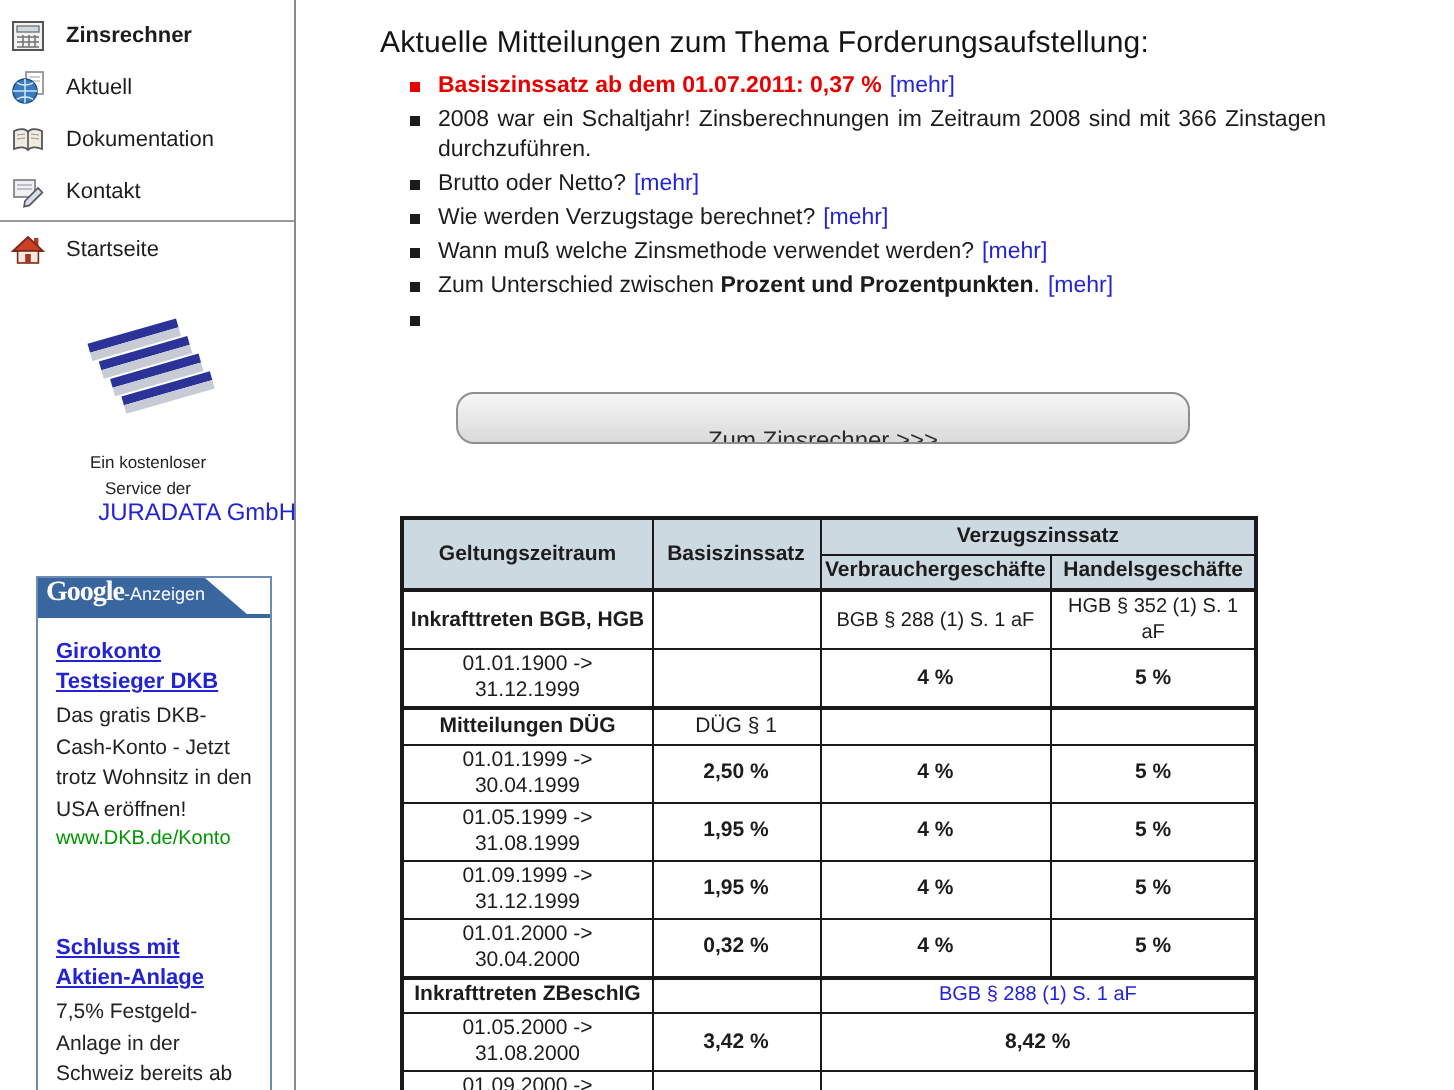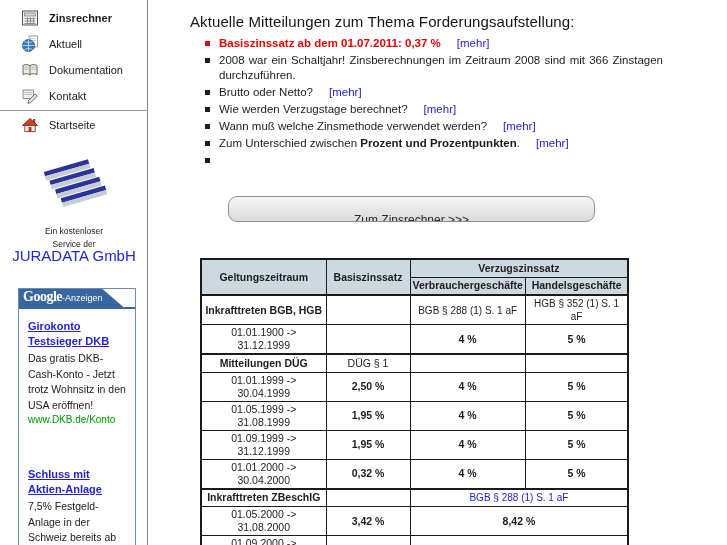--- a/index.html
+++ b/index.html
@@ -5,28 +5,28 @@
   * { margin:0; padding:0; box-sizing:border-box; }
   html,body { background:#fff; }
   body {
     width:727px; height:545px; position:relative; overflow:hidden;
     font-family:"Liberation Sans", sans-serif; color:#1c1c1c;
   }
 
   
   .sidebar { position:absolute; left:0; top:0; width:148px; height:545px; border-right:1px solid #8a8a8a; background:#fff; }
   .menu { position:absolute; top:5px; left:0; right:0; }
-  .menu-item { display:flex; align-items:center; height:26px; padding-left:20px; font-size:11px; cursor:pointer; }
+  .menu-item { display:flex; align-items:center; height:26px; padding-left:4px; font-size:11px; cursor:pointer; }
   .menu-item .micon { width:20px; height:19px; margin-right:9px; display:flex; align-items:center; justify-content:center; }
   .menu-item.first .lbl { font-weight:bold; }
   .menu-sep { border-top:1px solid #9a9a9a; margin:1px 0; }
 
   .logo-wrap { position:absolute; top:156px; left:0; width:148px; display:flex; justify-content:center; }
   .service { position:absolute; top:225px; left:0; width:148px; text-align:center; font-size:8.5px; line-height:12.5px; color:#222; }
-  .service .company { color:#2323d6; font-size:15px; cursor:pointer; }
+  .service .company { color:#2323d6; font-size:12px; cursor:pointer;text-align:right; }
 
   .adbox { position:absolute; left:18px; top:288px; width:118px; height:262px; border:1px solid #6c8cb5; background:#fff; }
   .adhead { position:relative; height:20px; border-bottom:2px solid #3a66a0; }
   .adhead .tab { position:absolute; left:0; top:0; width:100%; height:100%; background:#3a66a0;
                  clip-path:polygon(0 0, 72% 0, 90% 100%, 0 100%); }
   .adhead .gtext { position:relative; color:#fff; font-size:9px; line-height:16px; padding-left:4px; white-space:nowrap; }
   .adhead .glogo { font-family:"Liberation Serif", serif; font-size:14px; font-weight:bold; letter-spacing:-0.5px; }
   .ads { padding:10px 8px 0 9px; }
   .ad .adtitle { display:block; color:#2323d6; font-weight:bold; font-size:11px; line-height:15px;
                  text-decoration:underline; width:94px; cursor:pointer; }
@@ -38,21 +38,21 @@
   .heading { position:absolute; left:190px; top:13px; font-size:15px; font-weight:normal; color:#151515; letter-spacing:0.1px; }
 
   .bullets { position:absolute; left:205px; top:36px; width:458px; list-style:none; }
   .bullet { display:flex; margin-bottom:2px; }
   .bullet .sq { flex:none; width:5px; height:5px; background:#1c1c1c; margin:5px 9px 0 0; }
   .bullet.alert .sq { background:#e80000; }
   .bullet .btxt { font-size:11.5px; line-height:15px; color:#1c1c1c; }
   .bullet.just .btxt { text-align:justify; }
   .alert-text { color:#e80000; font-weight:bold; }
   .b-bold { font-weight:bold; }
-  a.mehr { color:#2323d6; margin-left:16px; text-decoration:none; cursor:pointer; }
+  a.mehr { color:#2323d6; margin-left:4px; text-decoration:none; cursor:pointer; }
 
   .zins-button { position:absolute; left:228px; top:196px; width:367px; height:26px; overflow:hidden;
                  border:1px solid #8f8f8f; border-radius:9px;
                  background:linear-gradient(#f6f6f6,#dadada); cursor:pointer; }
   .zins-button .blabel { position:absolute; left:0; right:0; top:16px; text-align:center; font-size:12px; color:#2a2a2a; }
 
   
   .ratetable { position:absolute; left:200px; top:258px; border-collapse:collapse; table-layout:fixed;
                border:2px solid #1a1a1a; }
   .ratetable th, .ratetable td { border:1px solid #1a1a1a; text-align:center; vertical-align:middle;

